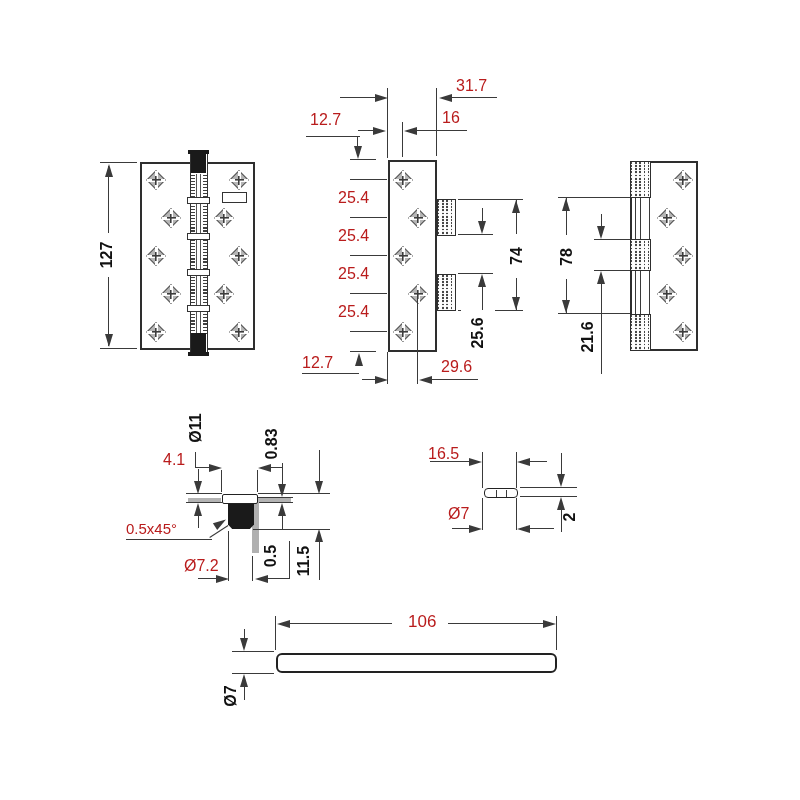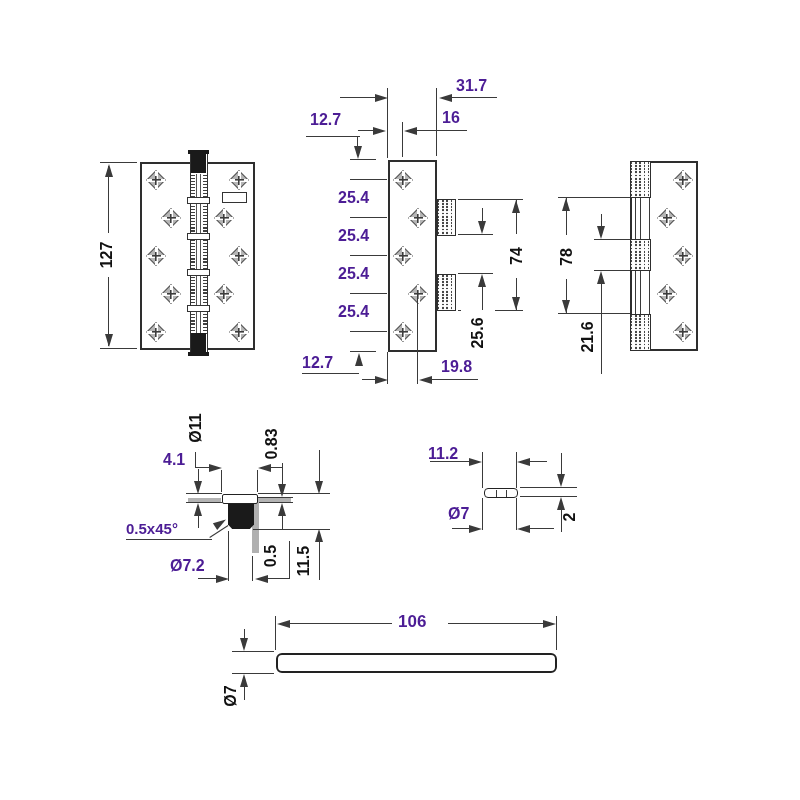--- a/index.html
+++ b/index.html
@@ -1,21 +1,21 @@
 <!DOCTYPE html>
 <html><head>
 <meta charset="utf-8">
 <style>
   html,body{margin:0;padding:0;background:#fff}
   #sheet{position:relative;width:800px;height:800px;background:#fff;overflow:hidden;
          font-family:"Liberation Sans",sans-serif}
   .h{position:absolute;height:1.4px;background:#3a3a3a}
   .v{position:absolute;width:1.4px;background:#3a3a3a}
   .bx{position:absolute;border:2px solid #2e2e2e;background:#fff;box-sizing:border-box}
-  .lb{position:absolute;font-weight:bold;font-size:16px;line-height:1;color:#4c1d95;white-space:nowrap}
+  .lb{position:absolute;font-weight:normal;font-size:16px;line-height:1;color:#b91c1c;white-space:nowrap}
   .lbr{position:absolute;display:flex;align-items:center;justify-content:center;
        font-weight:bold;font-size:16px;line-height:1;color:#111;white-space:nowrap;
        transform:rotate(-90deg)}
   .wbg{background:#fff;padding:0 1px}
   .aR{position:absolute;width:0;height:0;border-top:4px solid transparent;border-bottom:4px solid transparent;border-left:13px solid #3a3a3a}
   .aL{position:absolute;width:0;height:0;border-top:4px solid transparent;border-bottom:4px solid transparent;border-right:13px solid #3a3a3a}
   .aU{position:absolute;width:0;height:0;border-left:4px solid transparent;border-right:4px solid transparent;border-bottom:13px solid #3a3a3a}
   .aD{position:absolute;width:0;height:0;border-left:4px solid transparent;border-right:4px solid transparent;border-top:13px solid #3a3a3a}
   .knl{position:absolute;box-sizing:border-box;border:1.5px solid #2e2e2e;background-color:#fff;
        background-image:repeating-linear-gradient(0deg,rgba(255,255,255,.92) 0 1.4px,rgba(0,0,0,0) 1.4px 3.2px),
@@ -129,21 +129,21 @@
 
   <div class="v" style="left:387px;top:352px;height:32px"></div>
   <div class="v" style="left:417px;top:294px;height:90px"></div>
   <div class="aU" style="left:355px;top:353px"></div>
   <div class="h" style="left:302px;top:373px;width:57px"></div>
   <div class="lb" style="left:302px;top:355px">12.7</div>
   <div class="h" style="left:362px;top:379px;width:13px"></div>
   <div class="aR" style="left:375px;top:376px"></div>
   <div class="aL" style="left:419px;top:376px"></div>
   <div class="h" style="left:432px;top:379px;width:46px"></div>
-  <div class="lb" style="left:441px;top:359px">19.8</div>
+  <div class="lb" style="left:441px;top:359px">29.6</div>
 
   <div class="bx" style="left:630px;top:161px;width:68px;height:190px"></div>
   <div class="v" style="left:635px;top:163px;height:186px;width:1.1px"></div>
   <div class="v" style="left:640px;top:163px;height:186px;width:1.1px"></div>
   <div class="v" style="left:649px;top:163px;height:186px;width:1.2px"></div>
   <div class="knl" style="left:630px;top:161px;width:21px;height:37px"></div>
   <div class="knl" style="left:630px;top:239px;width:21px;height:32px"></div>
   <div class="knl" style="left:630px;top:314px;width:21px;height:37px"></div>
   <div class="hole" style="left:674px;top:171px"></div>
   <div class="hole" style="left:658px;top:209px"></div>
@@ -195,21 +195,21 @@
   <div class="v" style="left:282px;top:463px;height:21px"></div>
   <div class="aD" style="left:278px;top:484px"></div>
   <div class="aU" style="left:278px;top:503px"></div>
   <div class="v" style="left:282px;top:516px;height:13px"></div>
 
   <div class="lb" style="left:126px;top:521px;font-size:15px">0.5x45°</div>
   <div class="h" style="left:126px;top:539px;width:86px"></div>
   <div class="h" style="left:208px;top:531px;width:22px;transform:rotate(-33deg)"></div>
   <div class="aR" style="left:214px;top:519px;transform:rotate(-33deg)"></div>
 
-  <div class="lb" style="left:170px;top:558px">Ø7.2</div>
+  <div class="lb" style="left:184px;top:558px">Ø7.2</div>
   <div class="v" style="left:228px;top:531px;height:50px"></div>
   <div class="v" style="left:252px;top:556px;height:25px"></div>
   <div class="h" style="left:198px;top:578px;width:19px"></div>
   <div class="aR" style="left:216px;top:575px"></div>
   <div class="aL" style="left:255px;top:575px"></div>
   <div class="h" style="left:268px;top:578px;width:22px"></div>
 
   <div class="lbr" style="left:251px;top:539px;width:40px;height:34px">0.5</div>
   <div class="v" style="left:289px;top:541px;height:38px"></div>
 
@@ -220,21 +220,21 @@
   <div class="lbr" style="left:283px;top:544px;width:42px;height:34px">11.5</div>
 
   <div class="v" style="left:482px;top:452px;height:36px;width:1.3px"></div>
   <div class="v" style="left:516px;top:452px;height:36px;width:1.3px"></div>
   <div class="v" style="left:482px;top:498px;height:32px;width:1.3px"></div>
   <div class="v" style="left:516px;top:498px;height:32px;width:1.3px"></div>
   <div style="position:absolute;left:484px;top:488px;width:34px;height:10px;border:1.6px solid #222;border-radius:4px;background:#fff;box-sizing:border-box"></div>
   <div class="v" style="left:496px;top:490px;height:7px;width:1.2px"></div>
   <div class="v" style="left:506px;top:490px;height:7px;width:1.2px"></div>
 
-  <div class="lb" style="left:428px;top:446px">11.2</div>
+  <div class="lb" style="left:428px;top:446px">16.5</div>
   <div class="h" style="left:430px;top:461px;width:40px"></div>
   <div class="aR" style="left:469px;top:458px"></div>
   <div class="aL" style="left:517px;top:458px"></div>
   <div class="h" style="left:530px;top:461px;width:17px"></div>
 
   <div class="lb" style="left:448px;top:506px">Ø7</div>
   <div class="h" style="left:452px;top:528px;width:17px"></div>
   <div class="aR" style="left:469px;top:525px"></div>
   <div class="aL" style="left:517px;top:525px"></div>
   <div class="h" style="left:530px;top:528px;width:24px"></div>
@@ -245,21 +245,21 @@
   <div class="aD" style="left:557px;top:474px"></div>
   <div class="aU" style="left:557px;top:497px"></div>
   <div class="v" style="left:561px;top:510px;height:22px"></div>
   <div class="lbr" style="left:555px;top:504px;width:30px;height:26px">2</div>
 
   <div style="position:absolute;left:276px;top:653px;width:281px;height:20px;border:2px solid #222;border-radius:6px;background:#fff;box-sizing:border-box"></div>
   <div class="v" style="left:275px;top:616px;height:34px"></div>
   <div class="v" style="left:556px;top:616px;height:34px"></div>
   <div class="aL" style="left:277px;top:620px"></div>
   <div class="h" style="left:290px;top:623px;width:102px"></div>
-  <div class="lb" style="left:398px;top:613px;font-size:17px">106</div>
+  <div class="lb" style="left:408px;top:613px;font-size:17px">106</div>
   <div class="h" style="left:448px;top:623px;width:96px"></div>
   <div class="aR" style="left:543px;top:620px"></div>
   <div class="h" style="left:232px;top:651px;width:42px;height:1.3px"></div>
   <div class="h" style="left:232px;top:673px;width:42px;height:1.3px"></div>
   <div class="v" style="left:244px;top:629px;height:10px"></div>
   <div class="aD" style="left:240px;top:638px"></div>
   <div class="aU" style="left:240px;top:674px"></div>
   <div class="v" style="left:244px;top:687px;height:13px"></div>
   <div class="lbr" style="left:211px;top:679px;width:40px;height:34px">Ø7</div>
 

